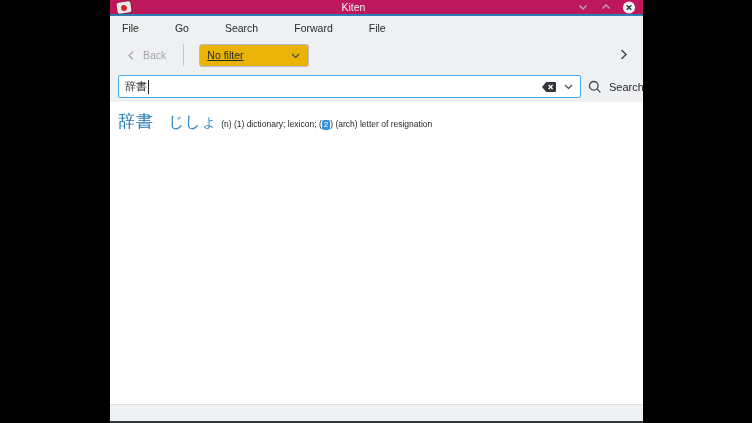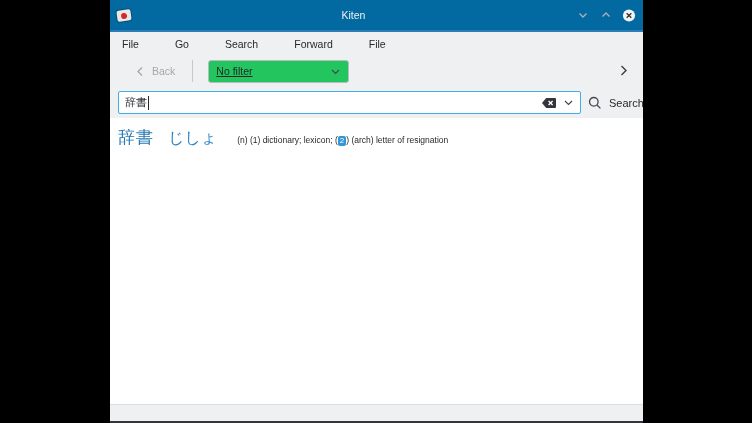--- a/index.html
+++ b/index.html
@@ -8,21 +8,21 @@
     position:relative; width:752px; height:423px; background:#000;
     font-family:"Liberation Sans", sans-serif; overflow:hidden;
   }
   .window {
     position:absolute; left:110px; top:0; width:533px; height:423px;
     display:flex; flex-direction:column; background:#fff;
     border-bottom:2px solid #33373b;
   }
   
   .titlebar {
-    height:30px; background:#0369a1; display:flex; align-items:center;
+    height:14px; background:#be185d; display:flex; align-items:center;
     padding:0 7px; flex:0 0 auto;
   }
   .app-icon {
     width:14px; height:11px; background:#e8e8e8; border-radius:2px;
     position:relative; transform:rotate(-8deg); flex:0 0 auto;
     box-shadow:0 0 0 1px rgba(0,0,0,.25);
   }
   .app-icon::after {
     content:""; position:absolute; left:4px; top:2.5px; width:6px; height:6px;
     border-radius:50%; background:#d42a2a;
@@ -36,27 +36,27 @@
   .accent-line { height:2px; background:#2d7cb5; flex:0 0 auto; }
   
   .menubar {
     height:23px; background:#eff0f1; display:flex; align-items:center;
     padding-left:4px; font-size:10.5px; color:#26292c; flex:0 0 auto;gap:20px;
   }
   .menu-item { padding:3px 8px; border-radius:2px; }
   
   .toolbar {
     height:32px; background:#eff0f1; display:flex; align-items:center;
-    padding-left:17px; font-size:10.5px; color:#26292c; flex:0 0 auto; position:relative;
+    padding-left:8px; font-size:10.5px; color:#26292c; flex:0 0 auto; position:relative;
   }
   .tool-btn { display:flex; align-items:center; gap:6px; padding:5px 8px; border-radius:2px; }
   .tool-btn.disabled { color:#a5a7a9; }
   .tool-sep { width:1px; height:22px; background:#c6c9cc; margin:0 9px; }
   .combobox {
-    width:141px; height:23px; background:#22c55e; border:1px solid #b7bcc0;
+    width:110px; height:23px; background:#eab308; border:1px solid #b7bcc0;
     border-radius:3px; display:flex; align-items:center; justify-content:space-between;
     padding:0 7px; margin-left:6px; color:#26292c;text-decoration:underline;
   }
   .toolbar-overflow {
     position:absolute; right:10px; top:5px; width:20px; height:20px;
     display:flex; align-items:center; justify-content:center; color:#3a3e42;
   }
   
   .searchrow { height:31px; background:#eff0f1; position:relative; flex:0 0 auto; }
   .search-input {
@@ -70,21 +70,21 @@
   .input-icon { display:flex; align-items:center; margin-left:6px; color:#45494d; }
   .search-button {
     position:absolute; left:470px; top:4px; height:23px; display:flex;
     align-items:center; gap:7px; padding:0 8px; color:#26292c; font-size:11px;
   }
   
   .content { flex:1 1 auto; background:#fff; padding:8px 8px; overflow:hidden; }
   .result-line { display:flex; align-items:baseline; }
   .result-word { font-size:17px; color:#2477b2; letter-spacing:1px; }
   .result-reading { font-size:16px; color:#2d85c0; margin-left:14px; }
-  .result-def { font-size:8.5px; color:#26292c; margin-left:20px; white-space:nowrap; }
+  .result-def { font-size:8.5px; color:#26292c; margin-left:4px; white-space:nowrap; }
   .sense-badge {
     display:inline-block; background:#3394d6; color:#fff; border-radius:2px;
     padding:0 2px; font-size:8px; line-height:10px;
   }
   
   .statusbar { height:17px; background:#eff0f1; border-top:1px solid #dcdee0; flex:0 0 auto; }
   svg { display:block; }
 </style>
 </head>
 <body>

